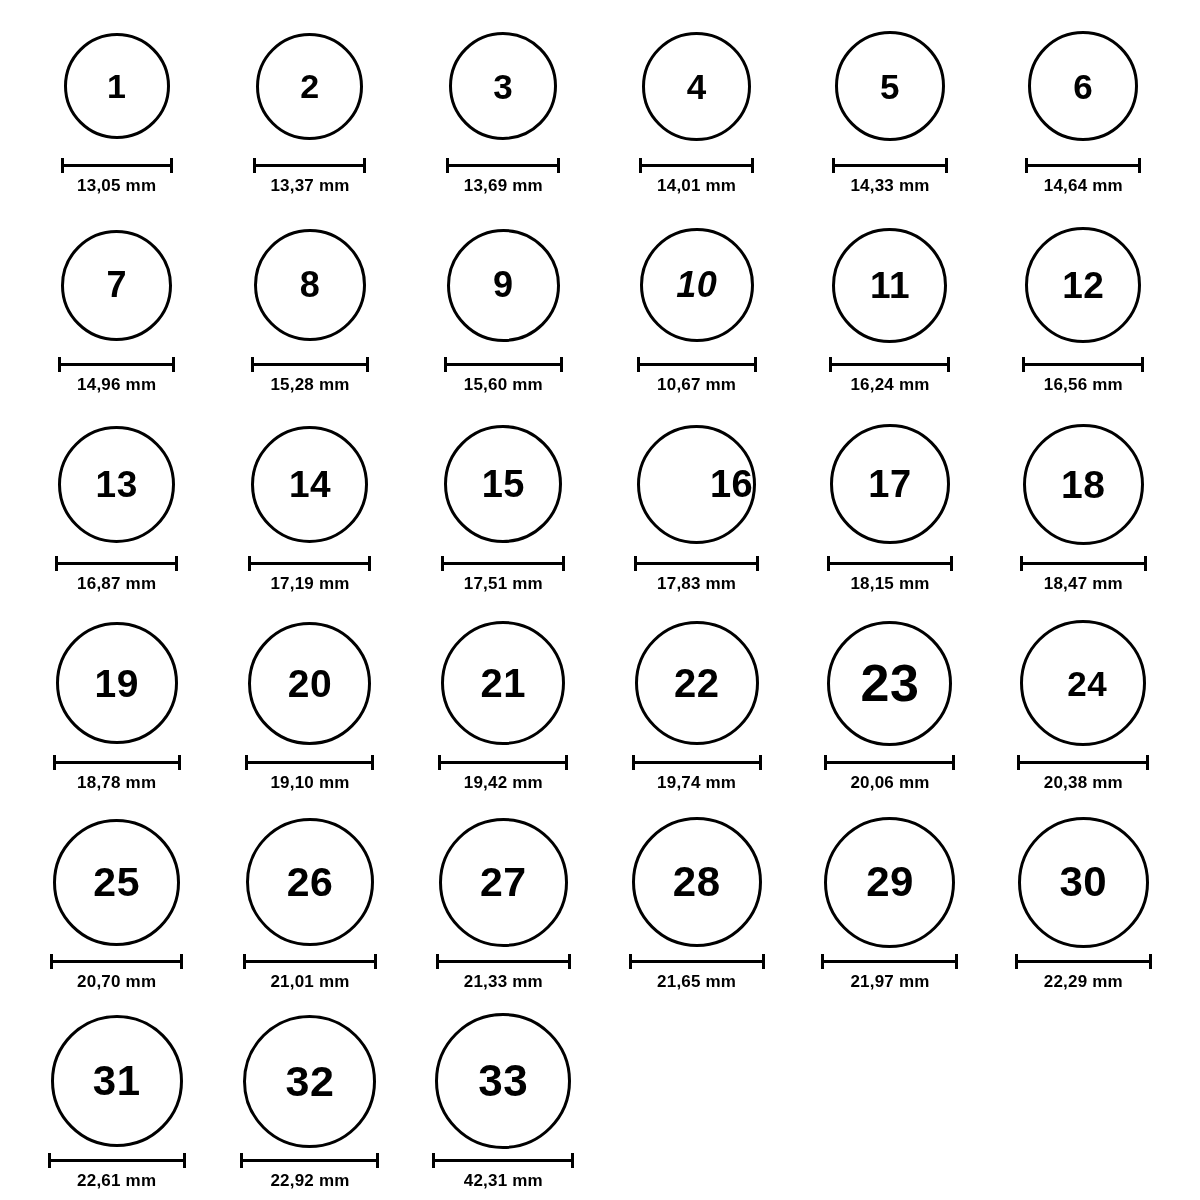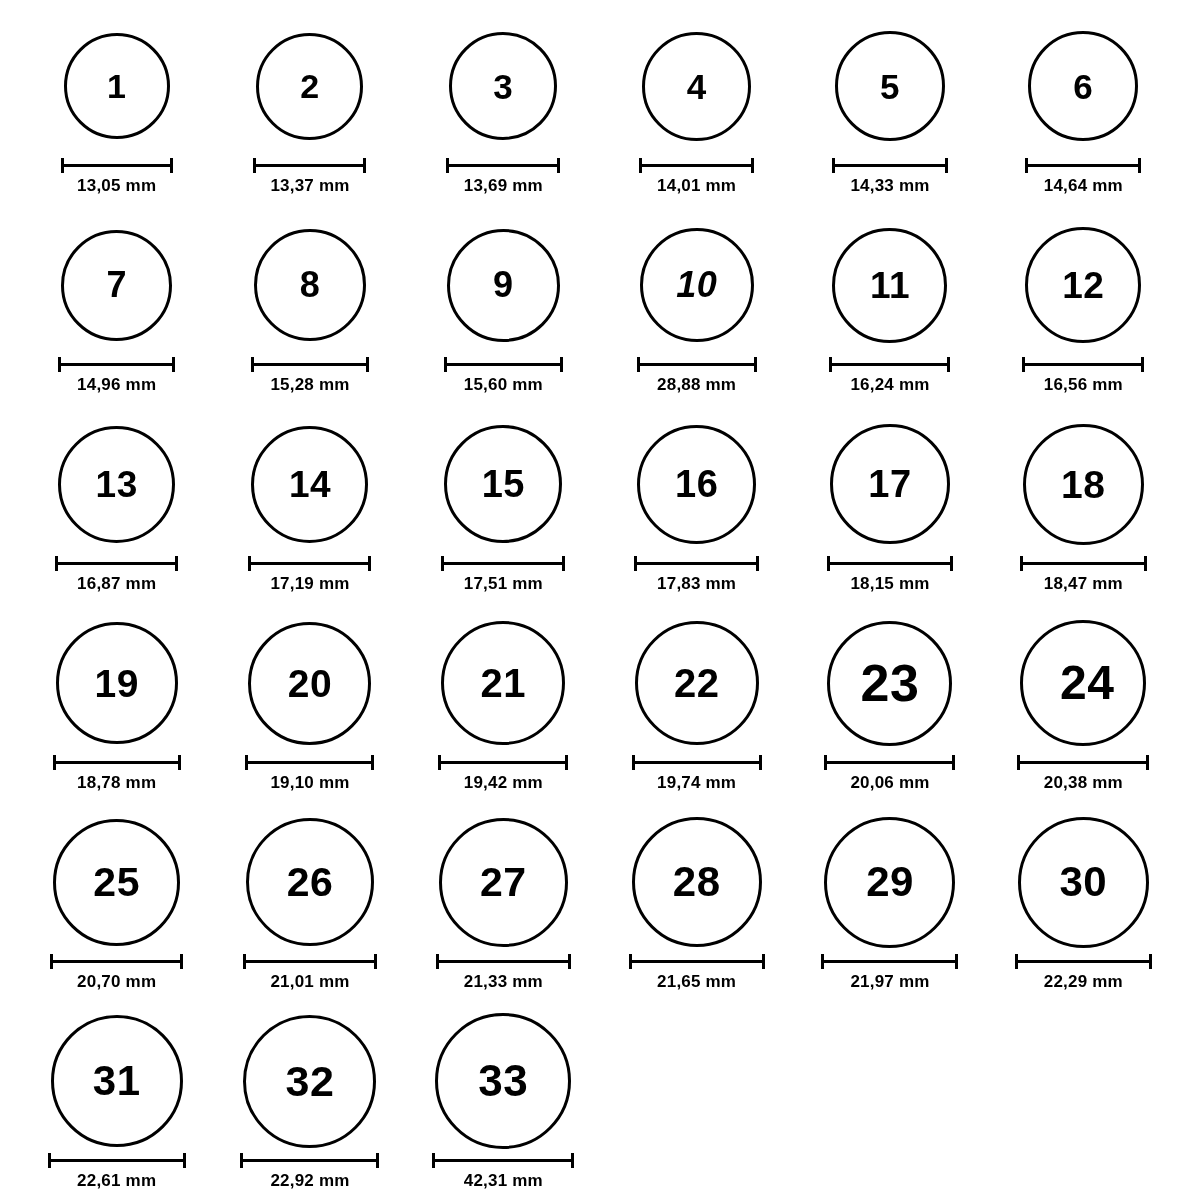--- a/index.html
+++ b/index.html
@@ -212,21 +212,21 @@
         <div class="ring-wrap">
           <div class="ring" style="width: 114px; height: 114px; font-style: italic;">
             <span class="ring-number" style="font-size: 36px;">10</span>
           </div>
         </div>
         <div class="measure" style="width: 120px;">
           <div class="bar" style="left: 0px; width: 120px;"></div>
           <div class="tick" style="left: 0px;"></div>
           <div class="tick" style="left: 117px;"></div>
         </div>
-        <div class="label">28,88 mm</div>
+        <div class="label">10,67 mm</div>
       </div>
       <div class="cell">
         <div class="ring-wrap">
           <div class="ring" style="width: 115px; height: 115px;">
             <span class="ring-number" style="font-size: 37px;">11</span>
           </div>
         </div>
         <div class="measure" style="width: 121px;">
           <div class="bar" style="left: 0px; width: 121px;"></div>
           <div class="tick" style="left: 0px;"></div>
@@ -281,21 +281,21 @@
         </div>
         <div class="measure" style="width: 124px;">
           <div class="bar" style="left: 0px; width: 124px;"></div>
           <div class="tick" style="left: 0px;"></div>
           <div class="tick" style="left: 121px;"></div>
         </div>
         <div class="label">17,51 mm</div>
       </div>
       <div class="cell">
         <div class="ring-wrap">
-          <div class="ring" style="width: 119px; height: 119px;">
+          <div class="ring" style="width: 119px; height: 119px; justify-content: flex-end;">
             <span class="ring-number" style="font-size: 38px;">16</span>
           </div>
         </div>
         <div class="measure" style="width: 125px;">
           <div class="bar" style="left: 0px; width: 125px;"></div>
           <div class="tick" style="left: 0px;"></div>
           <div class="tick" style="left: 122px;"></div>
         </div>
         <div class="label">17,83 mm</div>
       </div>
@@ -386,21 +386,21 @@
         <div class="measure" style="width: 131px;">
           <div class="bar" style="left: 0px; width: 131px;"></div>
           <div class="tick" style="left: 0px;"></div>
           <div class="tick" style="left: 128px;"></div>
         </div>
         <div class="label">20,06 mm</div>
       </div>
       <div class="cell">
         <div class="ring-wrap">
           <div class="ring" style="width: 126px; height: 126px;">
-            <span class="ring-number" style="font-size: 48px; margin-left: 8px;">24</span>
+            <span class="ring-number" style="font-size: 35px; margin-left: 8px;">24</span>
           </div>
         </div>
         <div class="measure" style="width: 132px;">
           <div class="bar" style="left: 0px; width: 132px;"></div>
           <div class="tick" style="left: 0px;"></div>
           <div class="tick" style="left: 129px;"></div>
         </div>
         <div class="label">20,38 mm</div>
       </div>
       <div class="cell">

